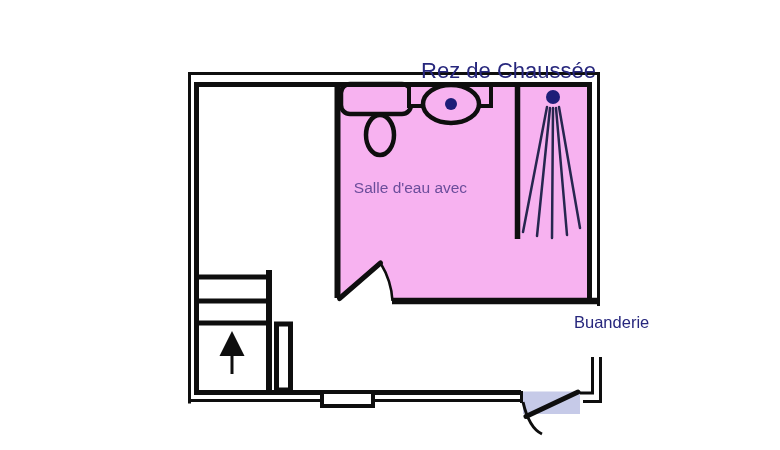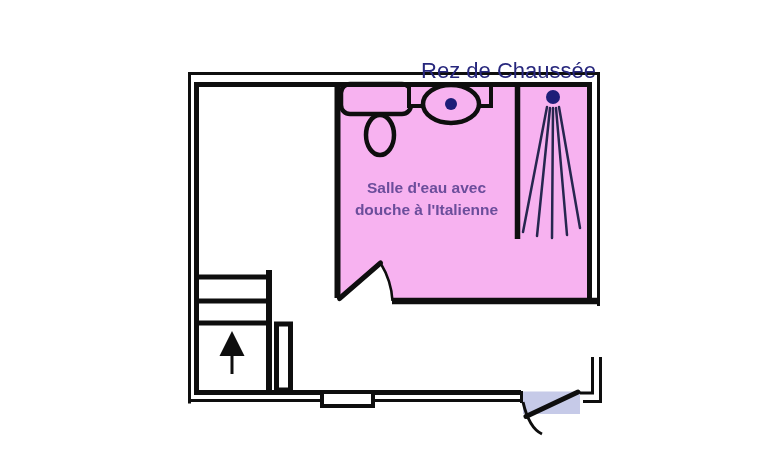--- a/index.html
+++ b/index.html
@@ -28,24 +28,23 @@
   .whitebox { fill:#ffffff; stroke:var(--wall); }
   .panel { fill:var(--door-panel); }
   .blackfill { fill:var(--wall); }
 
   
   .title {
     position:absolute; top:20px; left:196px; width:400px;
     text-align:right; font-size:22px; color:var(--title-text);margin-top:38px;
   }
   .bath-label {
-    position:absolute; top:177px; left:336px; width:181px;
+    position:absolute; top:177px; left:320px; width:181px;
     text-align:center; font-size:15.5px; line-height:22px;
     color:var(--bathroom-label-text);
-    font-weight:bold;
   }
   .building-label {
     position:absolute; top:312px; left:574px; width:120px;
     text-align:left; font-size:16.5px; line-height:21px;
     color:var(--building-label-text);
   }
 </style>
 </head>
 <body>
 
@@ -121,19 +120,19 @@
       <path class="w3" d="M600.5,357 V401.5 H583"></path>
       <path class="leaf" d="M578,392 L526,416.5"></path>
       <path class="arc3" d="M523,402 Q529,428 542,434"></path>
     </g>
   </svg>
 
   <div class="title">Rez de Chaussée</div>
 
   <div class="bath-label">
     <div>Salle d'eau avec</div>
-    <div>douche à l'Italienne</div>
   </div>
 
   <div class="building-label">
+    <div>Buanderie</div>
   </div>
 
 </div>
 
 </body></html>

